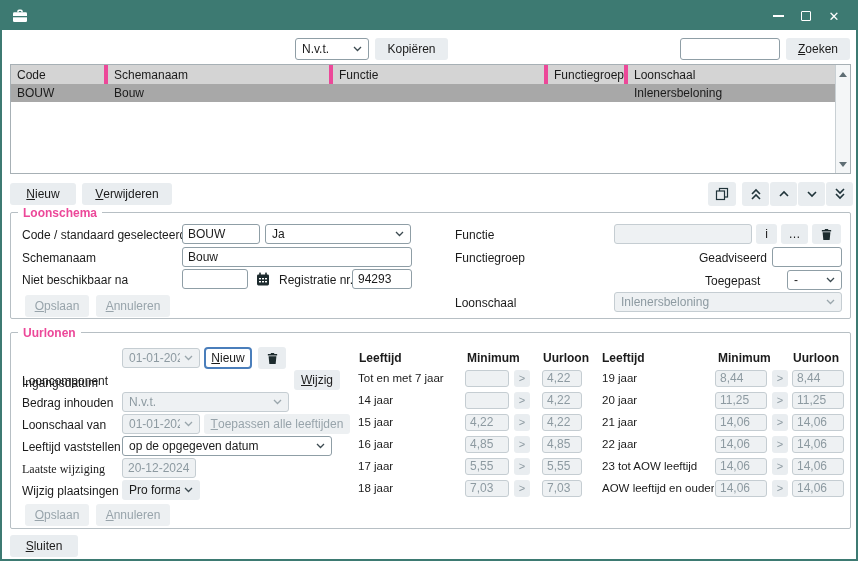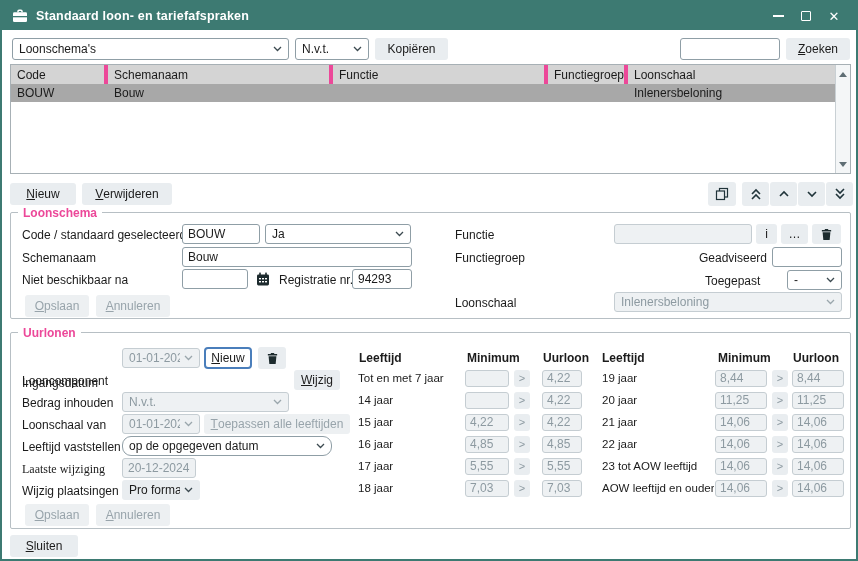--- a/index.html
+++ b/index.html
@@ -98,38 +98,31 @@
 <div class="window">
 
   <div class="titlebar">
     <span style="display:flex;">
       <svg width="16" height="14" viewBox="0 0 16 14">
         <path d="M6 3.2V2.2a1 1 0 0 1 1-1h2a1 1 0 0 1 1 1v1" fill="none" stroke="#fff" stroke-width="1.5"></path>
         <rect x="1" y="3.2" width="14" height="9.8" rx="1.3" fill="#fff"></rect>
         <rect x="1" y="7" width="14" height="1.3" fill="#3d7a72"></rect>
       </svg>
     </span>
-    <span class="title">Standaard loon- en tariefafspraken</span>
     <span class="win-controls">
       <button class="win-btn">
           <i class="glyph-min"></i>
         </button>
       <button class="win-btn">
           <i class="glyph-max"></i>
         </button>
       <button class="win-btn">✕</button>
     </span>
   </div>
 
-  <div class="select" style="left:10px; top:36px; width:277px; height:22px;">
-    <span class="sel-text">Loonschema's</span>
-  <svg class="chev" width="9" height="6" viewBox="0 0 9 6">
-        <path d="M1 1l3.5 3.5L8 1" fill="none" stroke="currentColor" stroke-width="1.3"></path>
-      </svg>
-    </div>
   <div class="select" style="left:293px; top:36px; width:74px; height:22px;">
     <span class="sel-text">N.v.t.</span>
   <svg class="chev" width="9" height="6" viewBox="0 0 9 6">
         <path d="M1 1l3.5 3.5L8 1" fill="none" stroke="currentColor" stroke-width="1.3"></path>
       </svg>
     </div>
   <button class="btn" style="left:373px; top:36px; width:73px; height:22px;">Kopiëren</button>
   <input class="input" style="left: 678px; top: 36px; width: 100px; height: 22px;" value="">
   <button class="btn" style="left:784px; top:36px; width:64px; height:22px;"><u>Z</u>oeken</button>
 
@@ -303,21 +296,21 @@
   <span class="lbl" style="left:20px; top:416px;">Loonschaal van</span>
   <div class="select disabled" style="left:120px; top:412px; width:78px; height:20px;">
     <span class="sel-text">01-01-2025</span>
   <svg class="chev" width="9" height="6" viewBox="0 0 9 6">
         <path d="M1 1l3.5 3.5L8 1" fill="none" stroke="currentColor" stroke-width="1.3"></path>
       </svg>
     </div>
   <button class="btn" style="left:202px; top:412px; width:146px; height:20px;" disabled=""><u>T</u>oepassen alle leeftijden</button>
 
   <span class="lbl" style="left:20px; top:438px;">Leeftijd vaststellen</span>
-  <div class="select" style="left:120px; top:434px; width:210px; height:20px;border-radius:9px;">
+  <div class="select" style="left:120px; top:434px; width:210px; height:20px;">
     <span class="sel-text">op de opgegeven datum</span>
   <svg class="chev" width="9" height="6" viewBox="0 0 9 6">
         <path d="M1 1l3.5 3.5L8 1" fill="none" stroke="currentColor" stroke-width="1.3"></path>
       </svg>
     </div>
 
   <span class="lbl" style="left:20px; top:460px;font-family:Liberation Serif, serif;">Laatste wijziging</span>
   <input class="input" style="left: 120px; top: 456px; width: 74px; height: 20px;" disabled="" value="20-12-2024">
 
   <span class="lbl" style="left:20px; top:482px;">Wijzig plaatsingen</span>

